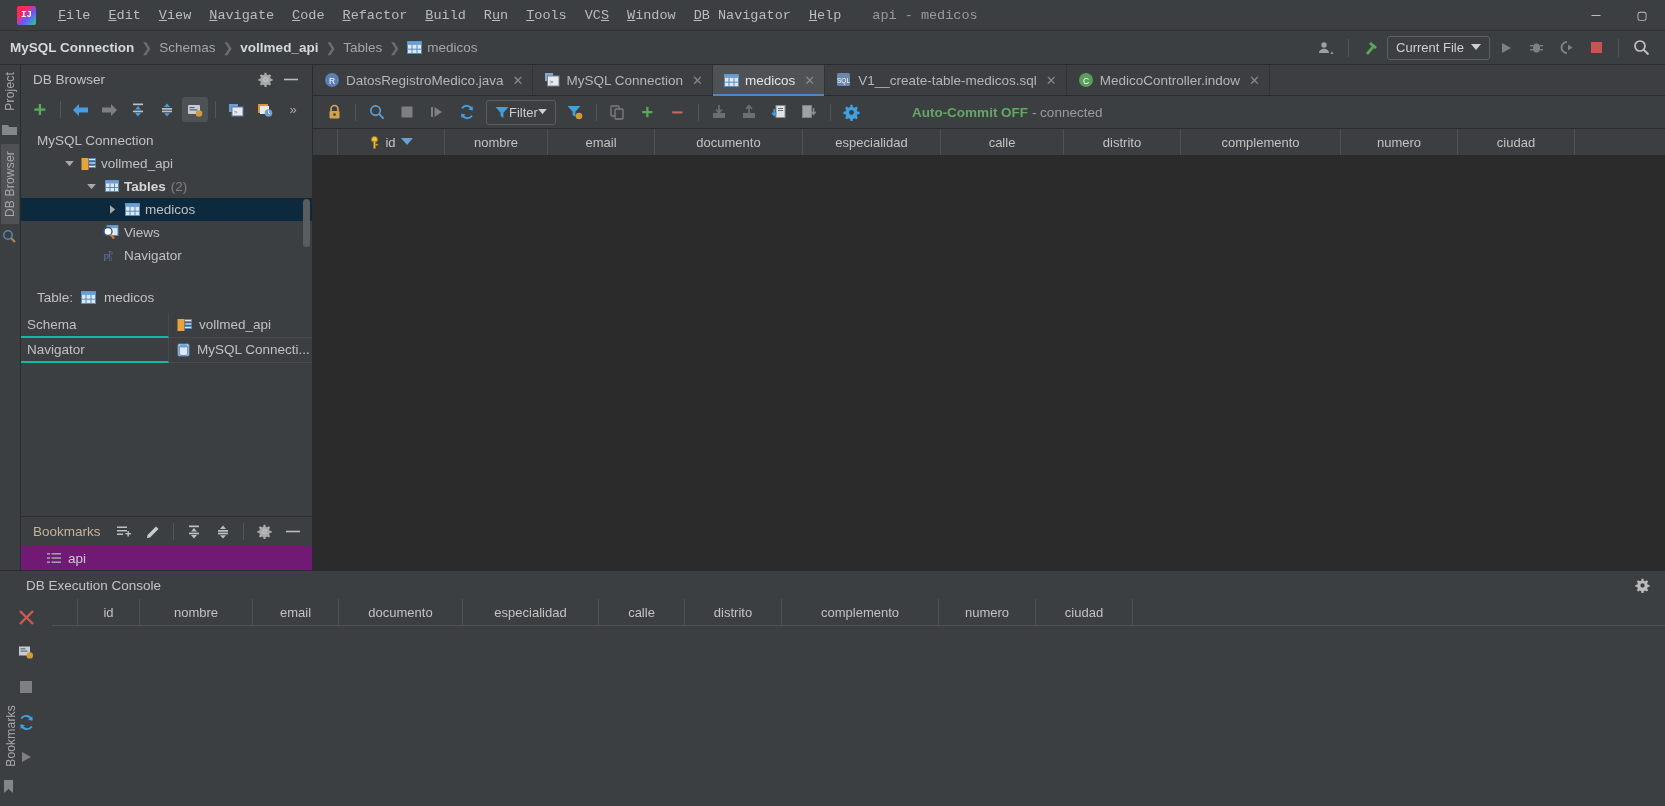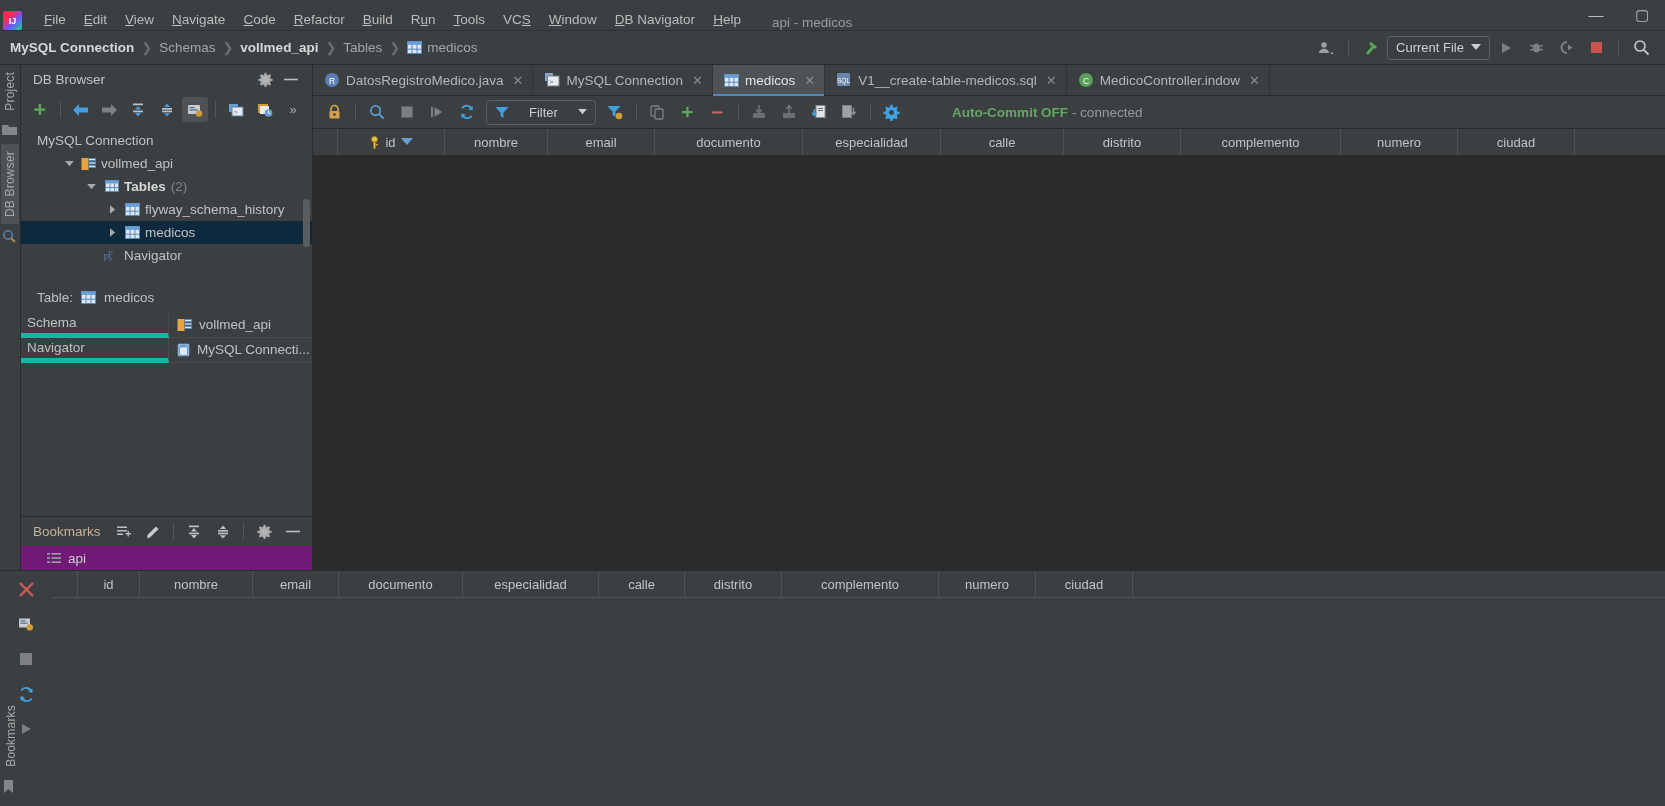--- a/index.html
+++ b/index.html
@@ -8,22 +8,22 @@
     background: #3c3f41;
     font-family: "Liberation Sans", sans-serif;
     font-size: 13px;
     color: #bbbbbb;
     overflow: hidden;
   }
   .app { position: relative; width: 1665px; height: 806px; display: flex; flex-direction: column; }
 
   
   .menubar {
-    height: 31px; background: #3c3f41; display: flex; align-items: flex-end;
-    border-bottom: 1px solid #323232; flex: none; padding-left: 3px;
+    height: 31px; background: #3c3f41; display: flex; align-items: center;
+    border-bottom: 1px solid #323232; flex: none; padding-left: 17px; font-family: Liberation Mono, monospace;
   }
   .ij-logo {
     width: 19px; height: 19px; border-radius: 2px; margin-right: 13px;
     background: linear-gradient(135deg, #fe2857 0%, #fe2857 30%, #6b57ff 60%, #21d789 100%);
     position: relative; flex: none;
   }
   .ij-logo::after {
     content: "IJ"; position: absolute; inset: 0; color: #fff; font-size: 9px;
     font-weight: bold; display: flex; align-items: center; justify-content: center;
   }
@@ -85,21 +85,21 @@
   .tnode.sel { background: #0d293e; }
   .tnode .arrow { width: 16px; text-align: center; color: #a0a0a0; font-size: 10px; flex: none; }
   .tnode .tlabel { margin-left: 5px; }
   .tnode .tlabel.b { font-weight: bold; color: #d6d6d6; }
   .tcount { color: #808080; margin-left: 5px; }
   .tscroll { position: absolute; right: 2px; top: 74px; width: 7px; height: 48px; background: #5a5d5e; border-radius: 4px; }
 
   
   .tblhead { height: 30px; display: flex; align-items: center; padding-left: 16px; font-size: 13.5px; color: #c0c0c0; gap: 8px; flex: none; }
   .proprow { display: flex; height: 25px; font-size: 13.5px; color: #c0c0c0; align-items: stretch; flex: none; }
-  .propkey { width: 148px; display: flex; align-items: center; padding-left: 6px; border-right: 1px solid #4a4a4a; border-bottom: 5px solid #14b8a6; }
+  .propkey { width: 148px; display: flex; align-items: center; padding-left: 6px; border-right: 1px solid #4a4a4a; border-bottom: 2px solid #14b8a6; }
   .propval { flex: 1; display: flex; align-items: center; gap: 7px; padding-left: 8px; border-bottom: 1px solid #4a4a4a; }
   .propfill { flex: 1; }
 
   
   .bm-head { height: 30px; display: flex; align-items: center; padding: 0 6px 0 12px; gap: 3px; flex: none; border-top: 1px solid #2b2b2b; }
   .bm-title { font-size: 13.5px; color: #c7b299; margin-right: 8px; }
   .bm-row { height: 24px; display: flex; align-items: center; padding-left: 26px; gap: 7px; background: #701a75; font-size: 13.5px; color: #ccc; flex: none; }
 
   
   .main { flex: 1; display: flex; flex-direction: column; min-width: 0; background: #3c3f41; }
@@ -110,21 +110,21 @@
     font-size: 13.5px; color: #b5b5b5; border-right: 1px solid #313335; position: relative;
     max-width: 260px; white-space: nowrap;
   }
   .tab.active { background: #4e5254; color: #e4e4e4; }
   .tab.active::after { content: ""; position: absolute; left: 0; right: 0; bottom: -1px; height: 2px; background: #4a88c7; }
   .tab .x { color: #8a8a8a; font-size: 13px; margin-left: 3px; }
 
   .gridtools { height: 32px; display: flex; align-items: center; gap: 3px; padding: 0 8px; flex: none; }
   .gt-btn { width: 27px; height: 25px; display: flex; align-items: center; justify-content: center; border-radius: 3px; }
   .filterbox {
-    display: flex; align-items: center; gap: 20px; height: 25px; padding: 0 8px;
+    display: flex; align-items: center; gap: 0; height: 25px; padding: 0 8px;
     border: 1px solid #5a5c5c; border-radius: 3px; font-size: 13px; color: #ccc; margin: 0 3px; text-align: right;
   }
   .commit-status { margin-left: 44px; font-size: 13.5px; font-weight: bold; color: #62a862; }
   .commit-status .conn { color: #9b9b9b; font-weight: normal; }
 
   
   .gridwrap { flex: 1; display: flex; flex-direction: column; min-height: 0; background: #2b2b2b; border-top: 1px solid #2b2b2b; }
   .ghead { height: 27px; display: flex; background: #3c3f41; border-bottom: 1px solid #2b2b2b; flex: none; }
   .gcell {
     display: flex; align-items: center; justify-content: center; gap: 5px;
@@ -394,53 +394,48 @@
                   <rect x="2.5" y="0.5" width="13" height="11" fill="#dce8f5" stroke="#5a8ab5"></rect>
                   <rect x="2.5" y="0.5" width="13" height="3" fill="#6a9fd4"></rect>
                   <line x1="7" y1="3.5" x2="7" y2="11.5" stroke="#5a8ab5"></line>
                   <line x1="11.5" y1="3.5" x2="11.5" y2="11.5" stroke="#5a8ab5"></line>
                   <line x1="2.5" y1="7.5" x2="15.5" y2="7.5" stroke="#5a8ab5"></line>
                 </svg>
               </span>
               <span class="tlabel b">Tables</span>
               <span class="tcount">(2)</span>
             </div>
-            <div class="tnode" style="padding-left: 84px;">
+            <div class="tnode sel" style="padding-left: 84px;">
               <span class="arrow" style="display: flex; align-items: center; justify-content: center;">
                 <svg class="svgico" width="6" height="9" viewBox="0 0 7 10" style="margin:auto">
                   <path d="M0 0 L0 10 L6 5 Z" fill="#a8a8a8"></path>
                 </svg>
               </span>
               <span style="margin-left: 4px; display: inline-flex;">
                 <svg class="svgico" width="15" height="13" viewBox="0 0 15 13">
                   <rect x="0.5" y="0.5" width="14" height="12" fill="#dce8f5" stroke="#5a8ab5"></rect>
                   <rect x="0.5" y="0.5" width="14" height="3.4" fill="#6a9fd4"></rect>
                   <line x1="5" y1="3.9" x2="5" y2="12.5" stroke="#5a8ab5"></line>
                   <line x1="10" y1="3.9" x2="10" y2="12.5" stroke="#5a8ab5"></line>
                   <line x1="0.5" y1="8.2" x2="14.5" y2="8.2" stroke="#5a8ab5"></line>
                 </svg>
               </span>
-              <span class="tlabel">flyway_schema_history</span>
-            </div>
-            <div class="tnode sel" style="padding-left: 84px;">
-              <span class="arrow" style="display: flex; align-items: center; justify-content: center;">
-                <svg class="svgico" width="6" height="9" viewBox="0 0 7 10" style="margin:auto">
-                  <path d="M0 0 L0 10 L6 5 Z" fill="#a8a8a8"></path>
-                </svg>
-              </span>
+              <span class="tlabel">medicos</span>
+            </div>
+            <div class="tnode" style="padding-left: 62px;">
+              <span class="arrow" style="display: flex; align-items: center; justify-content: center;"></span>
               <span style="margin-left: 4px; display: inline-flex;">
-                <svg class="svgico" width="15" height="13" viewBox="0 0 15 13">
-                  <rect x="0.5" y="0.5" width="14" height="12" fill="#dce8f5" stroke="#5a8ab5"></rect>
-                  <rect x="0.5" y="0.5" width="14" height="3.4" fill="#6a9fd4"></rect>
-                  <line x1="5" y1="3.9" x2="5" y2="12.5" stroke="#5a8ab5"></line>
-                  <line x1="10" y1="3.9" x2="10" y2="12.5" stroke="#5a8ab5"></line>
-                  <line x1="0.5" y1="8.2" x2="14.5" y2="8.2" stroke="#5a8ab5"></line>
-                </svg>
-              </span>
-              <span class="tlabel">medicos</span>
+                <svg class="svgico" width="16" height="15" viewBox="0 0 16 15">
+                  <rect x="4" y="0.5" width="11" height="10" fill="#dce8f5" stroke="#5a8ab5"></rect>
+                  <rect x="4" y="0.5" width="11" height="2.6" fill="#6a9fd4"></rect>
+                  <circle cx="5" cy="6.5" r="4" fill="#fff" stroke="#2a5a8a" stroke-width="1.4"></circle>
+                  <line x1="7.6" y1="9.4" x2="11" y2="13.6" stroke="#e07a2a" stroke-width="2.2"></line>
+                </svg>
+              </span>
+              <span class="tlabel">Views</span>
             </div>
             <div class="tnode" style="padding-left: 62px;">
               <span class="arrow" style="display: flex; align-items: center; justify-content: center;"></span>
               <span style="margin-left: 4px; display: inline-flex;">
                 <svg class="svgico" width="16" height="15" viewBox="0 0 16 15">
                   <text x="0" y="13" font-size="11" fill="#5b6f9e" font-family="serif">P</text>
                   <text x="5" y="9" font-size="9" fill="#5b6f9e" font-family="serif">P</text>
                   <text x="5.5" y="13" font-size="8" fill="#5b6f9e" font-family="serif">o</text>
                 </svg>
               </span>
@@ -772,20 +767,30 @@
               <span>ciudad</span>
             </div>
             <div class="gcell" style="flex: 1 1 0%; border-right: none;"></div>
           </div>
         <div class="gbody"></div>
       </div>
     </div>
   </div>
 
   <div class="console">
+    <div class="console-head">
+      <span>DB Execution Console</span>
+      <span class="spacer"></span>
+      <span class="tool-btn">
+        <svg class="svgico" width="15" height="15" viewBox="0 0 16 16">
+          <path d="M7 .8h2l.3 2 1.6.7 1.7-1.1 1.4 1.4-1.1 1.7.7 1.6 2 .3v2l-2 .3-.7 1.6 1.1 1.7-1.4 1.4-1.7-1.1-1.6.7-.3 2H7l-.3-2-1.6-.7-1.7 1.1-1.4-1.4 1.1-1.7-.7-1.6-2-.3v-2l2-.3.7-1.6L2 3.8l1.4-1.4 1.7 1.1 1.6-.7z" fill="#bcbcbc"></path>
+          <circle cx="8" cy="8" r="2.3" fill="#3c3f41"></circle>
+        </svg>
+      </span>
+    </div>
     <div class="console-body">
       <div class="console-side">
         <span class="cs-btn">
           <svg class="svgico" width="17" height="17" viewBox="0 0 17 17">
             <line x1="2" y1="2" x2="15" y2="15" stroke="#cc5c52" stroke-width="2.4"></line>
             <line x1="15" y1="2" x2="2" y2="15" stroke="#cc5c52" stroke-width="2.4"></line>
           </svg>
         </span>
         <span class="cs-btn">
           <svg class="svgico" width="16" height="16" viewBox="0 0 16 16">

